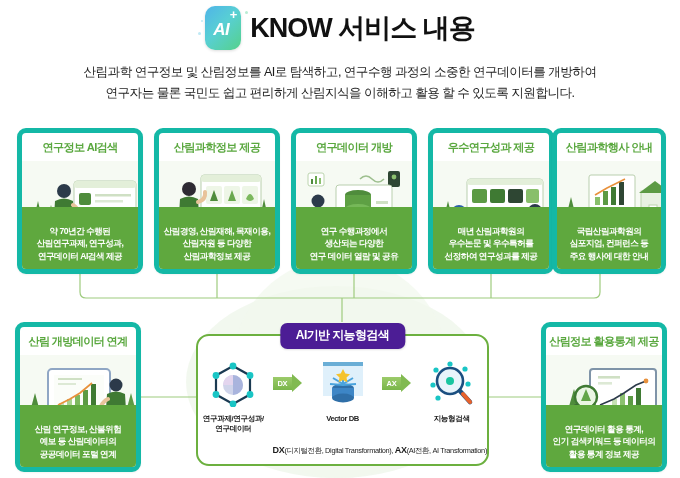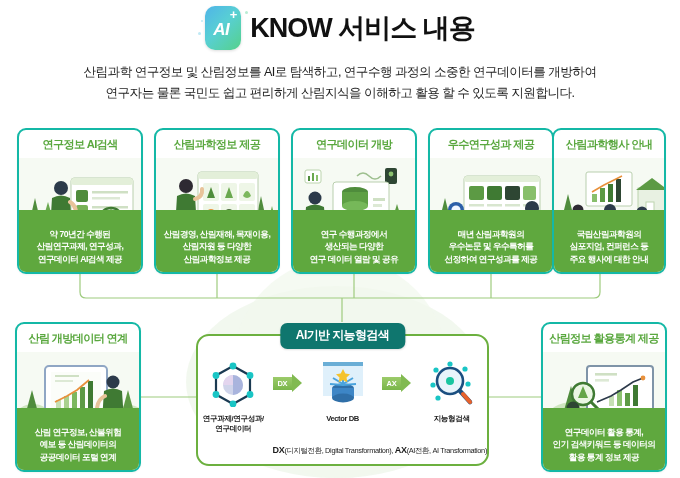--- a/index.html
+++ b/index.html
@@ -64,21 +64,21 @@
     letter-spacing: -.55px; font-weight: 500;
   }
 
   
   .connectors { position: absolute; left: 0; top: 0; z-index: 1; }
 
   
   .card {
     position: absolute;
     background: #ffffff;
-    border: 2px solid #14b8a6;
+    border: 5px solid #14b8a6;
     border-radius: 9px;
     overflow: hidden;
     z-index: 4;
     box-shadow: 0 1px 2px rgba(0,0,0,.05);
     display: flex; flex-direction: column;
   }
   .card-title {
     height: 28px; display: flex; align-items: center; justify-content: center;
     font-size: 11.2px; font-weight: bold; color: #5aa83f;
     letter-spacing: -.7px; white-space: nowrap;
@@ -112,21 +112,21 @@
   .ai-panel {
     position: absolute; left: 196px; top: 334px;
     width: 293px; height: 132px;
     background: #ffffff;
     border: 2px solid #6cb03f;
     border-radius: 13px;
     z-index: 4;
   }
   .ai-panel-badge {
     position: absolute; left: 50%; top: -13px; transform: translateX(-50%);
-    background: #0f766e; color: #fff;
+    background: #4c1d95; color: #fff;
     border-radius: 7px;
     padding: 4px 16px 5px;
     font-size: 12px; font-weight: bold; letter-spacing: -.6px;
     white-space: nowrap;
     box-shadow: 0 1px 2px rgba(0,0,0,.12);
   }
   .flow {
     position: absolute; left: 0; top: 24px; width: 100%;
     display: flex; align-items: flex-start; justify-content: center;
     gap: 3px;

